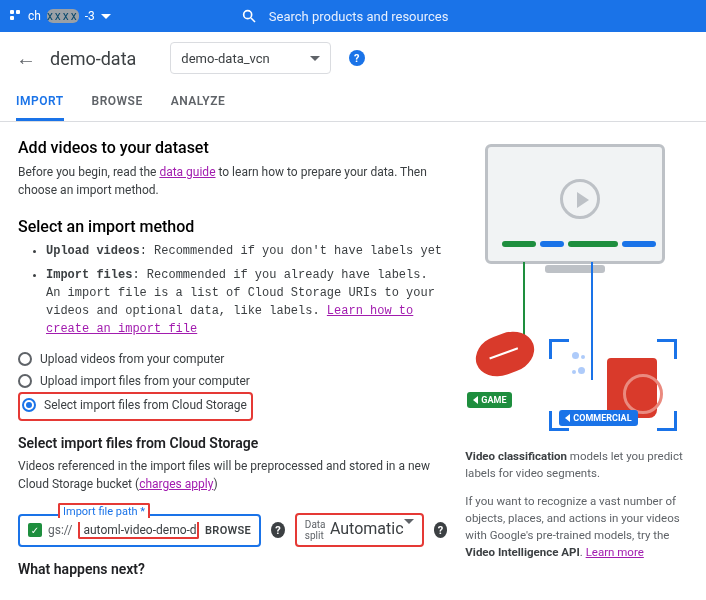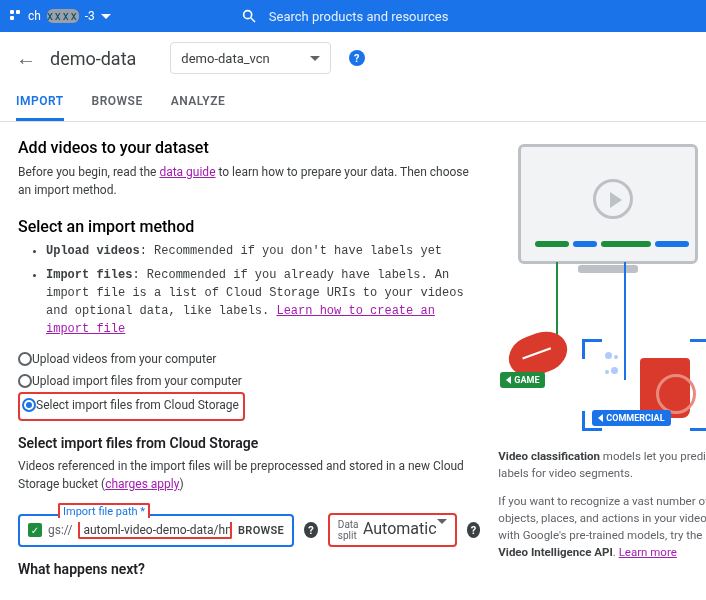--- a/index.html
+++ b/index.html
@@ -41,29 +41,29 @@
   .right { width:240px; padding-top:6px; }
 
   h3 { font-size:16px; font-weight:500; color:#000000; margin-bottom:6px; }
   h4 { font-size:14px; font-weight:600; color:#202124; margin:14px 0 6px; }
   .body-text { font-size:12px; color:#3c4043; line-height:1.5; }
   ul.bullets { margin:6px 0 10px 28px; }
   ul.bullets li { font-size:12px; margin-bottom:6px; line-height:1.5;font-family:Liberation Mono, monospace; }
   .b { font-weight:700; }
 
   .radio-group { margin:10px 0 4px 0; }
-  .radio-row { display:flex; align-items:center; padding:4px 0; font-size:12px; }
+  .radio-row { display:flex; align-items:center; gap:8px; padding:4px 0; font-size:12px; }
   .radio { width:14px; height:14px; border:2px solid #5f6368; border-radius:50%; display:inline-block; position:relative; }
   .radio.checked { border-color:#1a73e8; }
   .radio.checked::after { content:""; position:absolute; top:2px; left:2px; width:6px; height:6px; background:#1a73e8; border-radius:50%; }
   .hl-red { border:2px solid #e53935; border-radius:4px; padding:0 4px 3px 2px; display:inline-flex; align-items:center; }
 
   
   .path-row { display:flex; align-items:center; gap:10px; margin-top:20px; position:relative; }
-  .path-field { border:2px solid #1a73e8; border-radius:4px; display:flex; align-items:center; padding:6px 8px; gap:6px; width:276px; position:relative; }
+  .path-field { border:2px solid #1a73e8; border-radius:4px; display:flex; align-items:center; padding:6px 8px; gap:6px; width:243px; position:relative; }
   .path-field .hl-red-label { border:2px solid #e53935; border-bottom:none; border-radius:2px 2px 0 0; padding:0 3px; position:absolute; top:-13px; left:38px; font-size:11px; color:#1a73e8; background:#fff; }
   .gcs-chk { width:14px; height:14px; background:#1e8e3e; border-radius:2px; display:flex; align-items:center; justify-content:center; color:#fff; font-size:10px; }
   .gs-prefix { font-size:12px; color:#5f6368; }
   .path-input { border:2px solid #e53935; border-top:none; border-radius:0 0 2px 2px; flex:1; font-size:12px; padding:1px 3px; background:#fff; outline:none; text-align:left; height:17px; overflow:hidden; white-space:nowrap; }
   .browse-link { font-size:11px; font-weight:600; letter-spacing:.3px; color:#3c4043; }
   .qmark { width:16px; height:16px; border-radius:50%; background:#3c4043; color:#fff; font-size:11px; font-weight:700; display:flex; align-items:center; justify-content:center; }
 
   .data-split { border:2px solid #e53935; border-radius:4px; padding:4px 8px 4px 8px; min-width:88px; display:flex; flex-direction:row; gap:0; }
   .data-split .lbl { font-size:10px; color:#5f6368; }
   .data-split .val-row { display:flex; align-items:flex-start; justify-content:space-between; font-size:16px; }
@@ -79,21 +79,21 @@
   .seg { position:absolute; height:6px; border-radius:3px; }
   .seg.g1 { background:#1e8e3e; bottom:14px; left:14px; width:34px; }
   .seg.b1 { background:#1a73e8; bottom:14px; left:52px; width:24px; }
   .seg.g2 { background:#1e8e3e; bottom:14px; left:80px; width:50px; }
   .seg.b2 { background:#1a73e8; bottom:14px; left:134px; width:34px; }
   .line-g { position:absolute; top:118px; left:58px; width:2px; height:90px; background:#1e8e3e; }
   .line-b { position:absolute; top:118px; left:126px; width:2px; height:118px; background:#1a73e8; }
   .football { position:absolute; top:190px; left:10px; width:60px; height:40px; background:#d93a2b; border-radius:50% / 60%; transform:rotate(-20deg); }
   .football::after { content:""; position:absolute; top:18px; left:14px; width:30px; height:2px; background:#fff; }
   .label-pill { position:absolute; color:#fff; font-size:9px; font-weight:700; padding:3px 6px; border-radius:3px; display:flex; align-items:center; gap:3px; }
-  .label-pill.game { background:#1e8e3e; top:228px; left:2px; }
+  .label-pill.game { background:#1e8e3e; top:248px; left:2px; }
   .label-pill.comm { background:#1a73e8; top:266px; left:94px; }
   .tag-ic { width:0; height:0; border-top:4px solid transparent; border-bottom:4px solid transparent; border-right:5px solid #fff; }
   .crop-corners { position:absolute; top:195px; left:84px; width:128px; height:92px; }
   .crop-corners i { position:absolute; width:20px; height:20px; border:3px solid #1a73e8; }
   .crop-corners i.tl { top:0; left:0; border-right:none; border-bottom:none; }
   .crop-corners i.tr { top:0; right:0; border-left:none; border-bottom:none; }
   .crop-corners i.bl { bottom:0; left:0; border-right:none; border-top:none; }
   .crop-corners i.br { bottom:0; right:0; border-left:none; border-top:none; }
   .cup { position:absolute; top:214px; left:142px; width:50px; height:60px; background:#d93a2b; border-radius:4px 4px 8px 8px; }
   .cup::after { content:""; position:absolute; right:-6px; bottom:4px; width:34px; height:34px; border:3px solid #ea8a7f; border-radius:50%; }

